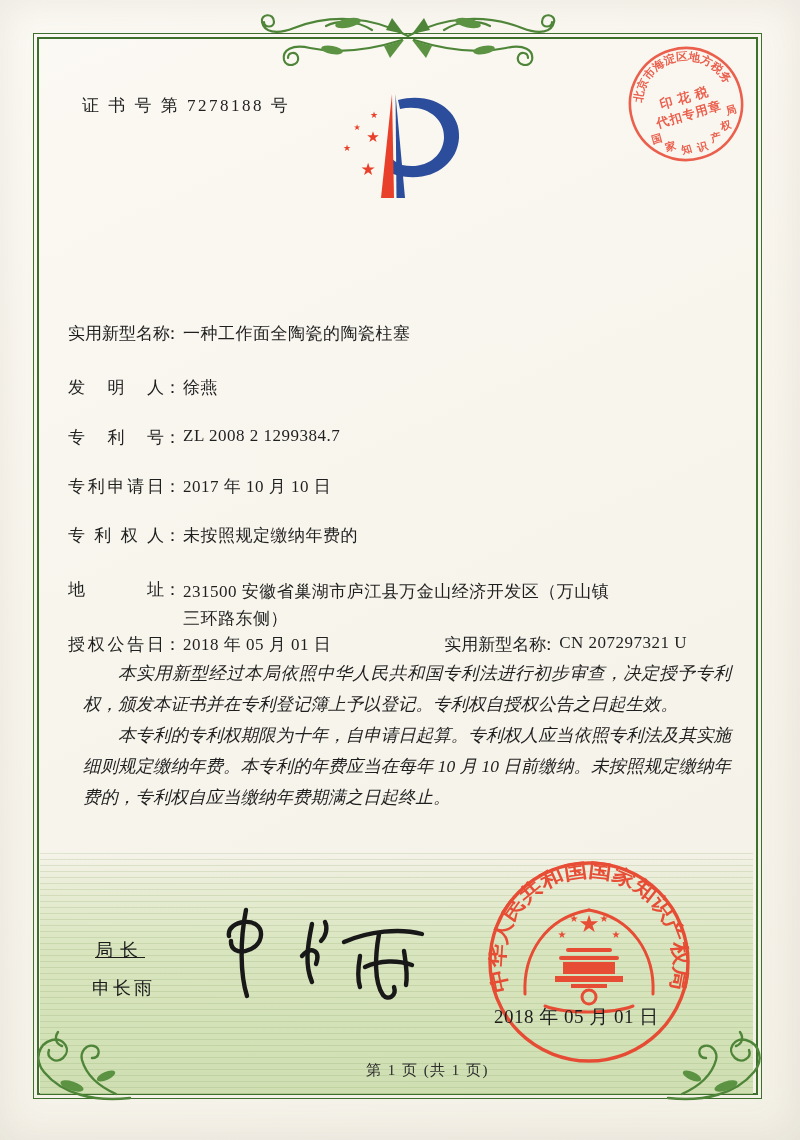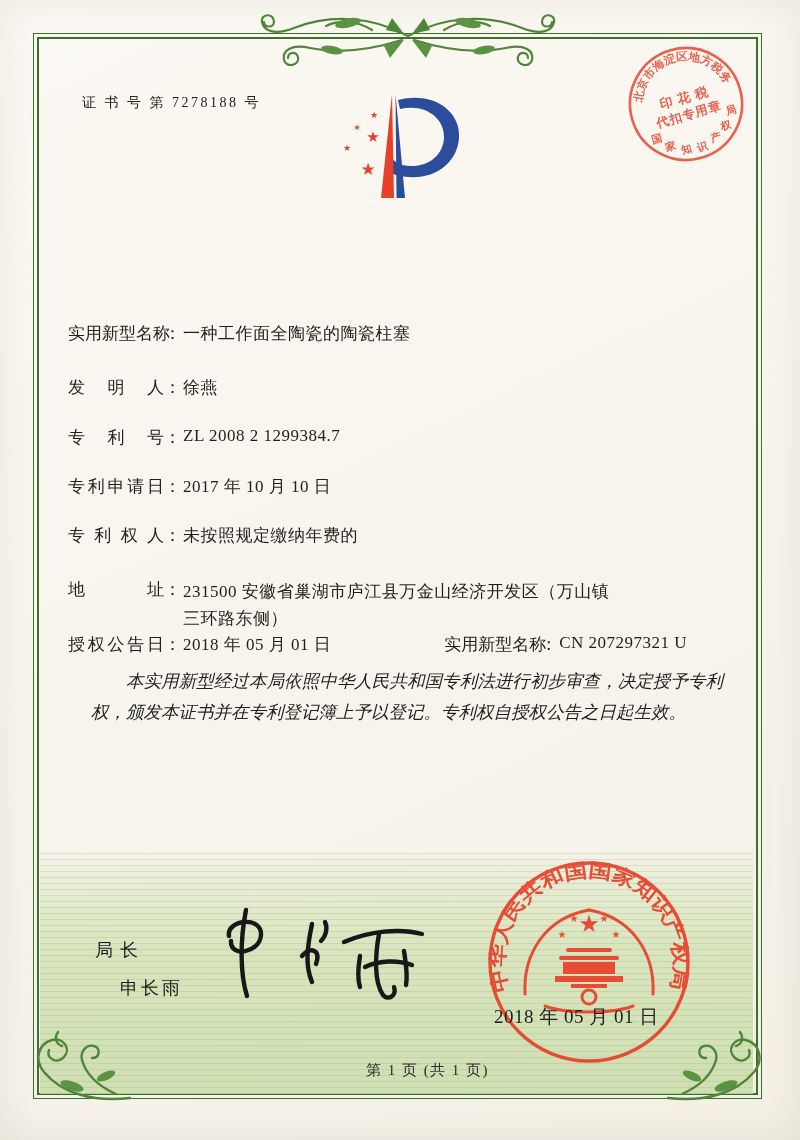--- a/index.html
+++ b/index.html
@@ -32,21 +32,21 @@
   }
   
   .green-band{
     position:absolute;left:40px;top:852px;width:713px;height:242px;
     background:
       repeating-linear-gradient(0deg, rgba(128,158,92,.20) 0 1px, rgba(0,0,0,0) 1px 6px),
       linear-gradient(180deg, rgba(214,228,186,0) 0%, rgba(214,228,186,.45) 14%, rgba(209,225,179,.78) 40%, rgba(203,221,172,.9) 100%);
   }
   .cert-no{
     position:absolute;left:82px;top:94px;
-    font-size:14px;letter-spacing:2.5px;color:#222;
+    font-size:17px;letter-spacing:2.5px;color:#222;
   }
   .logo{position:absolute;left:330px;top:90px;}
   .tax-seal{
     position:absolute;left:620px;top:38px;
     transform:rotate(-16deg);opacity:.92;
   }
   .title{
     position:absolute;left:0;top:202px;width:100%;text-align:center;
     font-size:43px;font-weight:700;letter-spacing:9px;color:#111;
   }
@@ -60,30 +60,30 @@
   }
   .fcolon{margin:0 2px 0 0;}
   .fvalue{letter-spacing:.5px;}
   .fvalue.wrap{white-space:normal;width:432px;line-height:27px;font-family:Liberation Serif, serif;}
   .grant-gap{display:inline-block;width:113px;}
   .body-text{
     position:absolute;left:83px;top:658px;width:648px;
     font-size:17.5px;line-height:31px;color:var(--ink);
     font-style:italic;text-align:justify;
   }
-  .body-text p{margin:8px;text-indent:2em;}
+  .body-text p{margin:0;text-indent:2em;}
   .barcode{
     position:absolute;left:85px;top:878px;width:213px;height:13px;
     background:
       repeating-linear-gradient(90deg,#151515 0 2px,rgba(0,0,0,0) 2px 5px),
       repeating-linear-gradient(90deg,#151515 0 1px,rgba(0,0,0,0) 1px 7px),
       repeating-linear-gradient(90deg,rgba(0,0,0,0) 0 9px,#151515 9px 12px 0);
   }
-  .sign-title{position:absolute;left:95px;top:938px;font-size:18px;letter-spacing:7px;color:#1b1b1b;}
-  .sign-name{position:absolute;left:92px;top:976px;font-size:18px;letter-spacing:3px;color:#1b1b1b;margin-left:28px;}
+  .sign-title{position:absolute;left:95px;top:938px;font-size:18px;letter-spacing:7px;color:#1b1b1b;text-decoration:underline;}
+  .sign-name{position:absolute;left:92px;top:976px;font-size:18px;letter-spacing:3px;color:#1b1b1b;}
   .signature{position:absolute;left:216px;top:896px;}
   .office-seal{position:absolute;left:483px;top:856px;opacity:.95;}
   .seal-date{
     position:absolute;left:494px;top:1004px;font-size:19px;color:#1d1d1d;letter-spacing:.5px;
   }
   .footer{
     position:absolute;left:33px;top:1061px;width:789px;text-align:center;
     font-size:15px;letter-spacing:1.5px;color:#2d2d2d;
   }
   .orn-top{position:absolute;left:250px;top:8px;}
@@ -209,20 +209,21 @@
       <span class="fcolon">：</span>
       <span class="fvalue">2018 年 05 月 01 日</span>
     <span class="grant-gap"></span>
     <span class="flabel">实用新型名称</span>
       <span class="fcolon">：</span>
       <span class="fvalue">CN 207297321 U</span>
   </div>
 
   <div class="body-text">
     <p>本实用新型经过本局依照中华人民共和国专利法进行初步审查，决定授予专利权，颁发本证书并在专利登记簿上予以登记。专利权自授权公告之日起生效。</p>
+    <p>本专利的专利权期限为十年，自申请日起算。专利权人应当依照专利法及其实施细则规定缴纳年费。本专利的年费应当在每年 10 月 10 日前缴纳。未按照规定缴纳年费的，专利权自应当缴纳年费期满之日起终止。</p>
   </div>
 
   <div class="barcode"></div>
 
   <div class="sign-title">局长</div>
   <div class="sign-name">申长雨</div>
 
   <svg class="signature" width="218" height="118" viewBox="0 0 218 118">
     <g stroke="#181818" stroke-width="4.4" fill="none" stroke-linecap="round" stroke-linejoin="round">
       <path d="M30,14 C24,44 24,78 31,100"></path>

